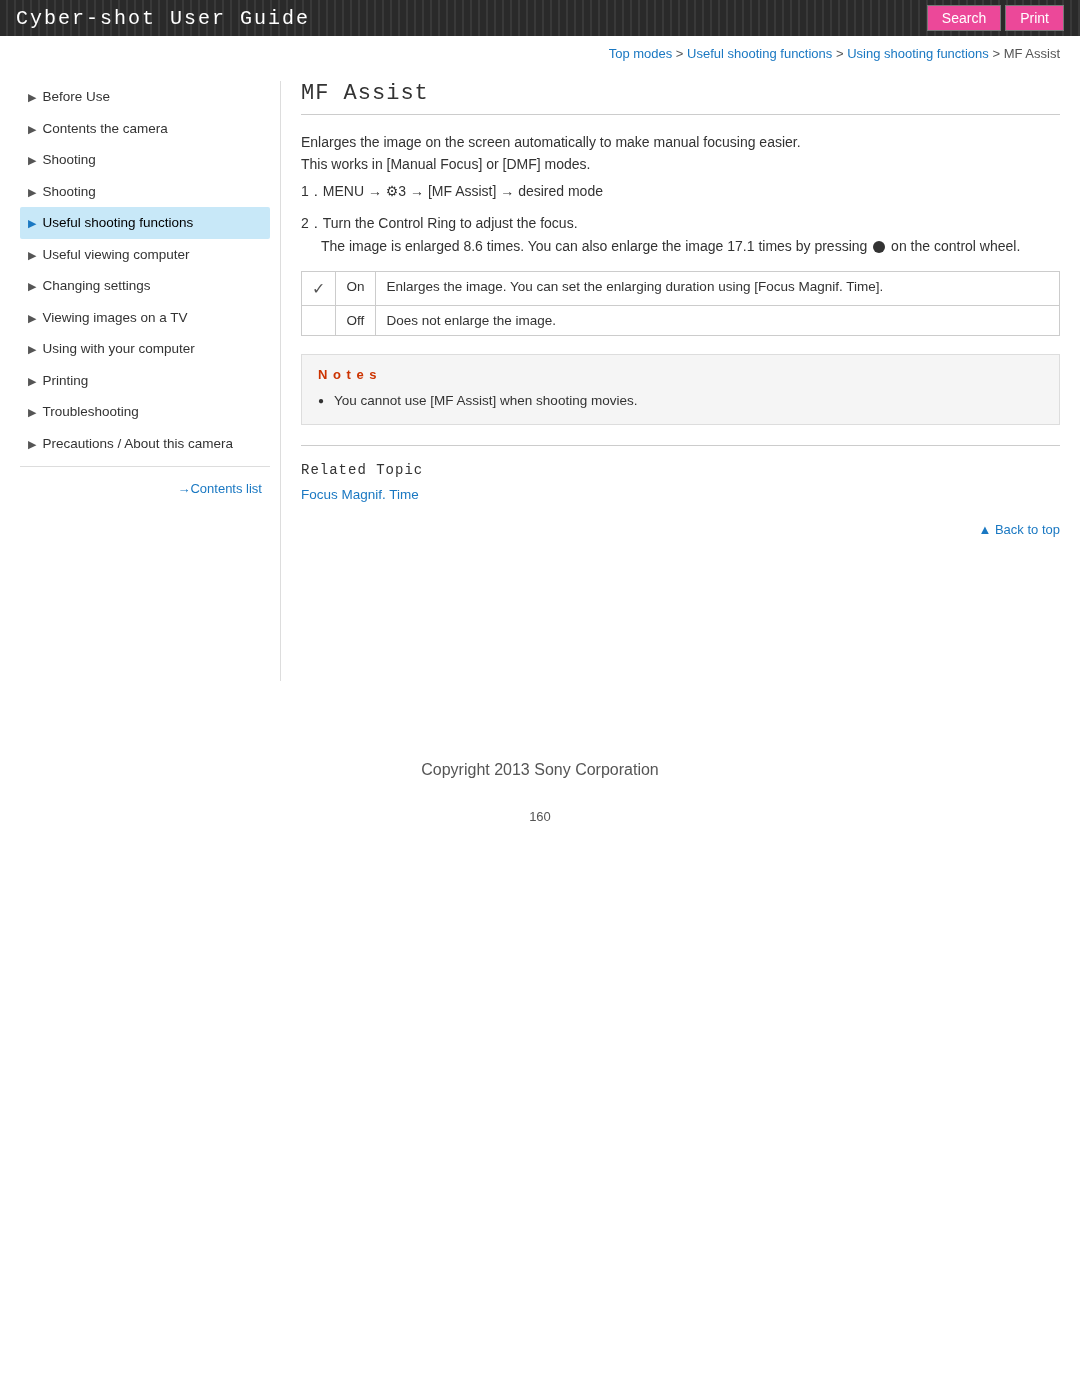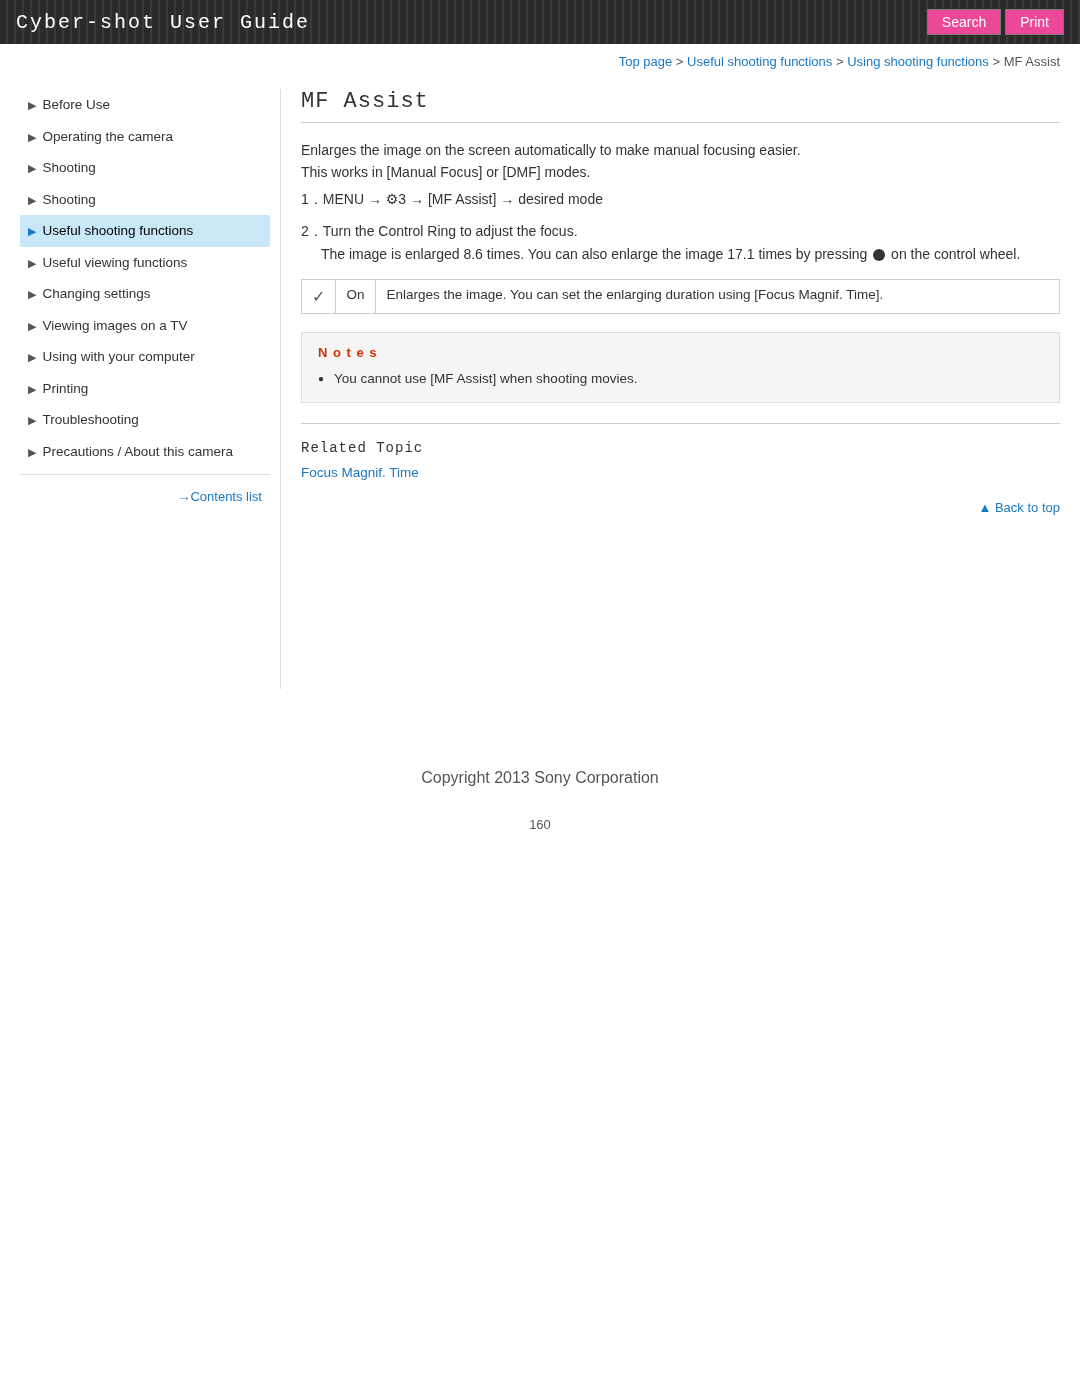--- a/index.html
+++ b/index.html
@@ -12,21 +12,21 @@
       min-height: 1397px;
     }
 
     
     .header {
       background: #2a2a2a;
       display: flex;
       align-items: center;
       justify-content: space-between;
       padding: 0 16px;
-      height: 44px;
+      height: 36px;
       position: relative;
       overflow: hidden;
     }
     .header-stripes {
       position: absolute;
       top: 0; left: 0; right: 0; bottom: 0;
       background: repeating-linear-gradient(
         90deg,
         transparent,
         transparent 6px,
@@ -286,51 +286,51 @@
 <div class="header">
   <div class="header-stripes"></div>
   <span class="header-title">Cyber-shot User Guide</span>
   <div class="header-buttons">
     <button class="header-btn">Search</button>
     <button class="header-btn">Print</button>
   </div>
 </div>
 
 <div class="breadcrumb-bar">
-  <a href="#">Top page</a><span> &gt; </span><a href="#">Useful shooting functions</a><span> &gt; </span><a href="#">Using shooting functions</a><span> &gt; </span><span>MF Assist</span>
+  <a href="#">Top modes</a><span> &gt; </span><a href="#">Useful shooting functions</a><span> &gt; </span><a href="#">Using shooting functions</a><span> &gt; </span><span>MF Assist</span>
 </div>
 
 <div class="main-layout">
 
   <div class="sidebar">
 
     <div id="sidebar-items-container">
         <div class="sidebar-item">
           <span class="sidebar-arrow">▶</span>
           <span>Before Use</span>
         </div>
         <div class="sidebar-item">
           <span class="sidebar-arrow">▶</span>
-          <span>Operating the camera</span>
+          <span>Contents the camera</span>
         </div>
         <div class="sidebar-item">
           <span class="sidebar-arrow">▶</span>
           <span>Shooting</span>
         </div>
         <div class="sidebar-item">
           <span class="sidebar-arrow">▶</span>
           <span>Shooting</span>
         </div>
         <div class="sidebar-item active">
           <span class="sidebar-arrow active-arrow">▶</span>
           <span>Useful shooting functions</span>
         </div>
         <div class="sidebar-item">
           <span class="sidebar-arrow">▶</span>
-          <span>Useful viewing functions</span>
+          <span>Useful viewing computer</span>
         </div>
         <div class="sidebar-item">
           <span class="sidebar-arrow">▶</span>
           <span>Changing settings</span>
         </div>
         <div class="sidebar-item">
           <span class="sidebar-arrow">▶</span>
           <span>Viewing images on a TV</span>
         </div>
         <div class="sidebar-item">
@@ -379,20 +379,25 @@
       </div>
     </div>
 
     <table class="settings-table">
       <tbody id="settings-table-body">
       <tr>
             <td class="check-cell"><span class="checkmark">✓</span></td>
             <td class="mode-cell">On</td>
             <td>Enlarges the image. You can set the enlarging duration using [Focus Magnif. Time].</td>
           </tr>
+          <tr>
+            <td class="check-cell"></td>
+            <td class="mode-cell">Off</td>
+            <td>Does not enlarge the image.</td>
+          </tr>
         </tbody>
     </table>
 
     <div class="notes-section">
       <div class="notes-title">N o t e s</div>
       <ul class="notes-list" id="notes-list">
       <li>You cannot use [MF Assist] when shooting movies.</li>
         </ul>
     </div>
 

